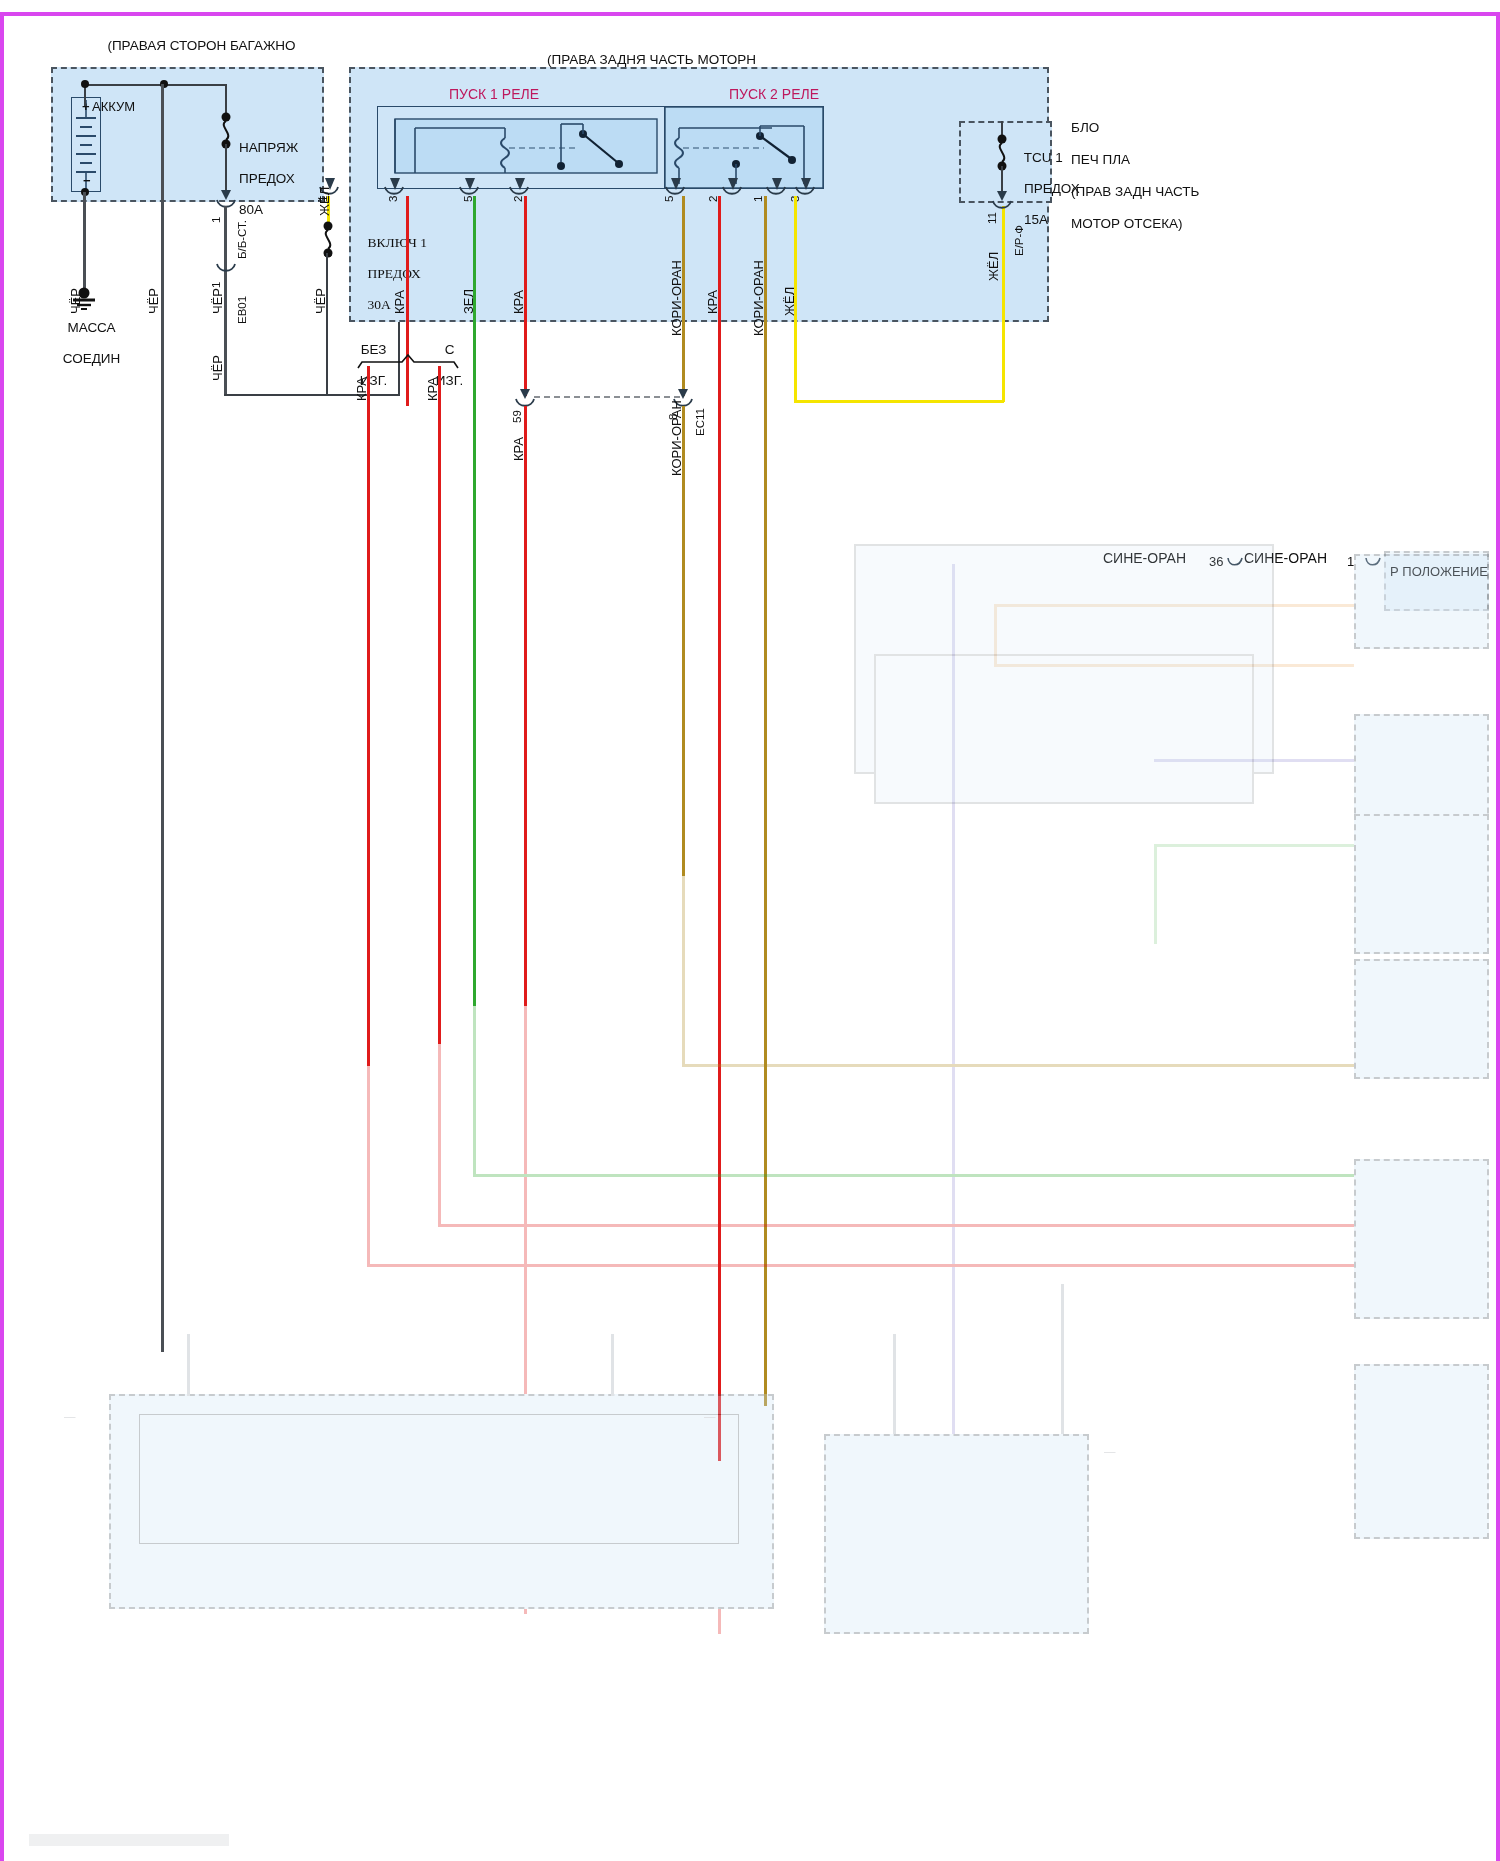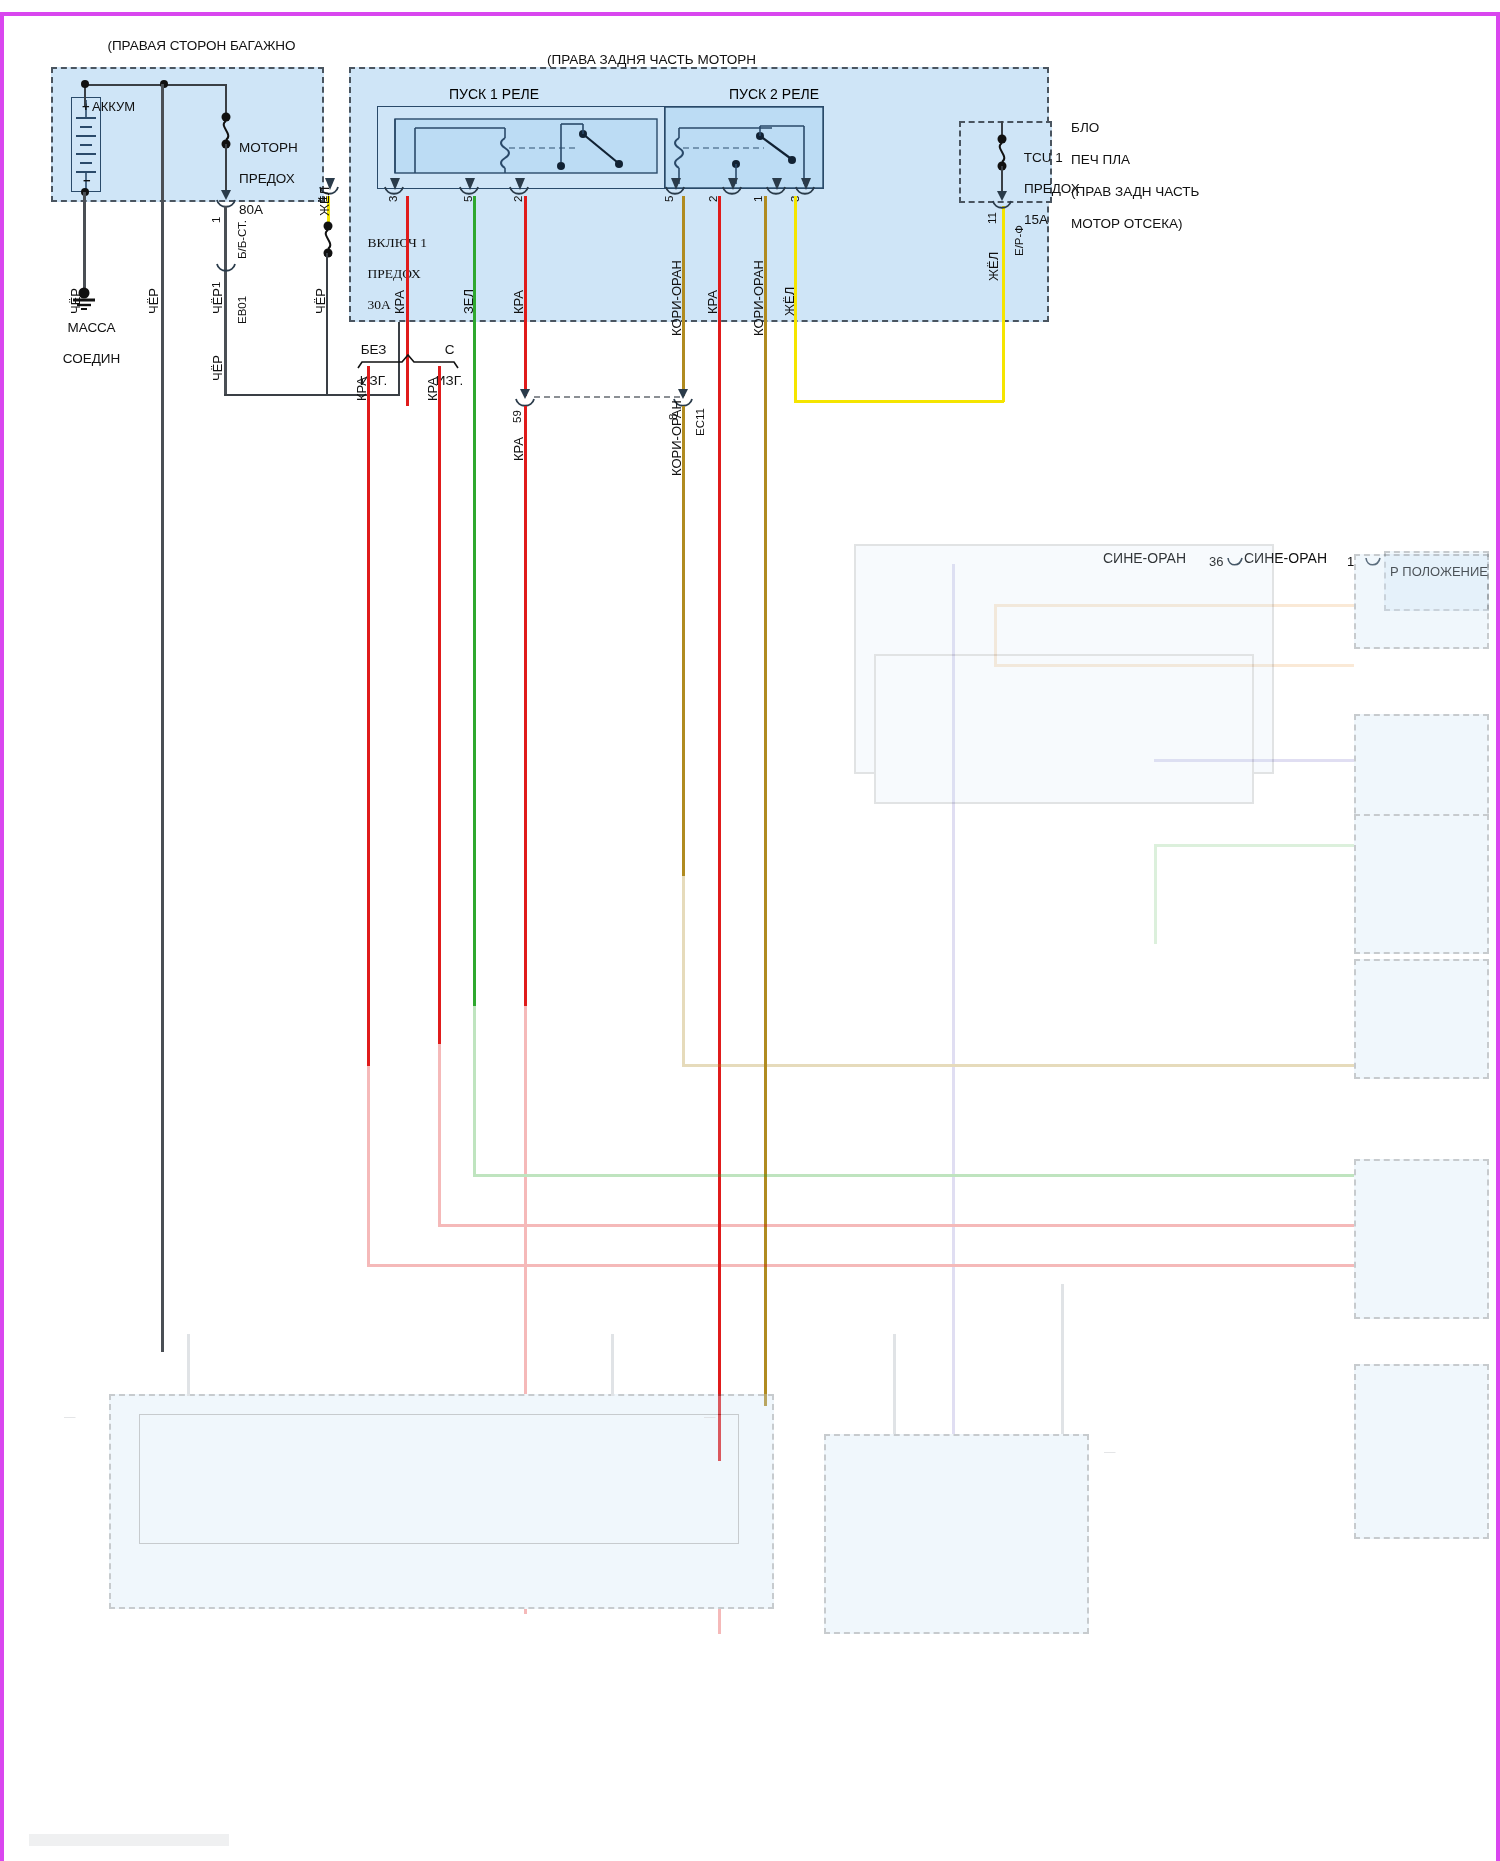--- a/index.html
+++ b/index.html
@@ -14,21 +14,21 @@
   .vlbl{position:absolute;color:#111;font-size:13px;white-space:nowrap;
         transform-origin:0 0;transform:rotate(-90deg);}
   .wire{position:absolute;width:2.6px;}
   .wireH{position:absolute;height:2.6px;}
   .dot{position:absolute;width:8px;height:8px;border-radius:50%;background:#111;}
   .dashH{position:absolute;height:0;border-top:2px dashed #8b8f94;}
   .line{position:absolute;background:#3a3f45;}
   .fade{opacity:.30;}
   .fade2{opacity:.16;}
   .sm{font-size:11.5px;}
-  .relayTitle{position:absolute;font-size:14px;color:#000000;text-align:center;}
+  .relayTitle{position:absolute;font-size:14px;color:#be185d;text-align:center;}
   svg{display:block;overflow:visible;}
 </style>
 </head>
 <body>
 
 <div id="page">
 
   <div class="lblC" style="left:40px;top:6px;width:300px;">
     <span>(ПРАВАЯ СТОРОН БАГАЖНО</span><br>
     <span>ОТДЕЛЕН, НА АККУМУЛ)</span><br>
@@ -75,21 +75,21 @@
   <div class="wire" style="left:157px;top:68px;height:1268px;background:#4a4f55;"></div>
   <div class="vlbl" style="left:142px;top:298px;">ЧЁР</div>
 
   <div class="line" style="left:221px;top:68px;width:2px;height:30px;"></div>
   <svg style="position:absolute;left:212px;top:96px;" width="22" height="46">
     <circle cx="10" cy="5" r="4.5" fill="#111"></circle>
     <path d="M10 9 C2 14, 18 22, 10 28" stroke="#111" stroke-width="2" fill="none"></path>
     <circle cx="10" cy="32" r="4.5" fill="#111"></circle>
   </svg>
   <div class="lbl" style="left:220px;top:108px;">
-    <span>МОТОРН</span><br>
+    <span>НАПРЯЖ</span><br>
     <span>ПРЕДОХ</span><br>
     <span>80A</span>
   </div>
   <div class="line" style="left:221px;top:128px;width:2px;height:48px;"></div>
   <svg style="position:absolute;left:213px;top:172px;" width="18" height="14">
     <polygon points="9,12 4,2 14,2" fill="#2a3b4a"></polygon>
   </svg>
   <svg style="position:absolute;left:211px;top:183px;" width="22" height="12">
     <path d="M2 1 C4 10, 18 10, 20 1" stroke="#2a3b4a" stroke-width="1.8" fill="none"></path>
   </svg>

